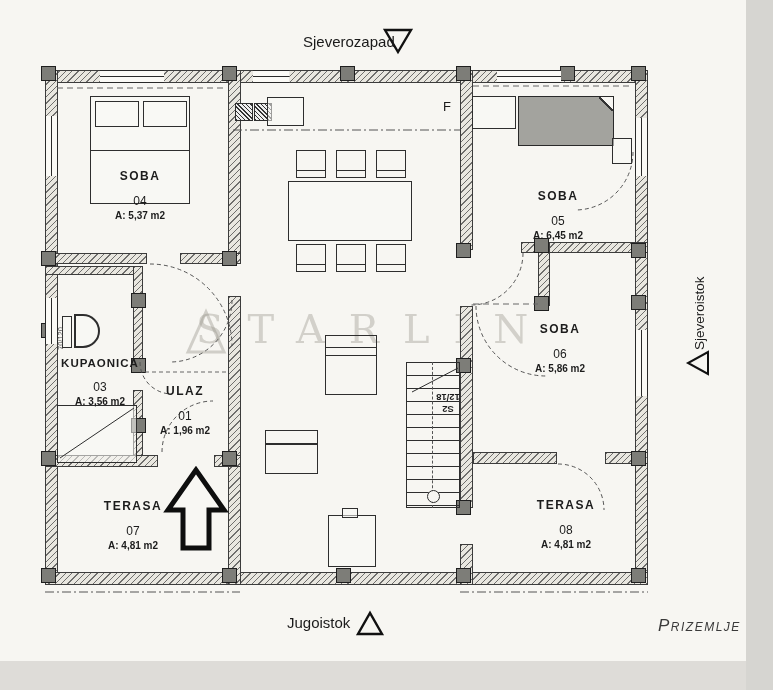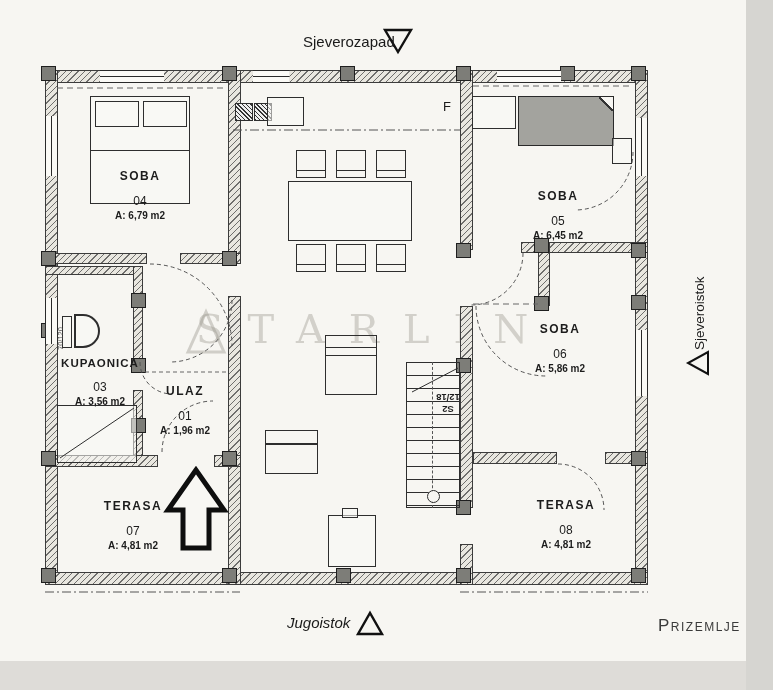--- a/index.html
+++ b/index.html
@@ -23,21 +23,21 @@
   .stairs{position:absolute;box-sizing:border-box;border:1.5px solid #2e2e2e;
           background:repeating-linear-gradient(to bottom, transparent 0 12px, #2e2e2e 12px 13px);}
   .stairmid{position:absolute;border-left:1px dashed #555;}
   .staircircle{position:absolute;width:13px;height:13px;border:1.5px solid #2e2e2e;border-radius:50%;box-sizing:border-box;background:#f7f6f2;}
   .room-label{position:absolute;text-align:center;color:#1c1c1c;line-height:1.15;}
   .rname{font-size:12px;font-weight:bold;letter-spacing:1.5px;}
   .rnum{font-size:12px;margin-top:11px;}
   .rarea{font-size:10px;font-weight:bold;margin-top:1px;}
   .lbl{position:absolute;color:#1c1c1c;}
   .orient{font-size:15px;color:#1a1a1a;}
-  .floorname{font-size:17px;font-variant:small-caps;letter-spacing:1.5px;color:#3a3a3a;}
+  .floorname{font-size:17px;font-variant:small-caps;letter-spacing:1.5px;color:#3a3a3a;font-style:italic;}
   .watermark{position:absolute;font-family:"DejaVu Serif",serif;font-size:40px;letter-spacing:24px;
              color:rgba(150,148,138,0.38);white-space:nowrap;}
   .rot180{transform:rotate(180deg);font-size:9.5px;font-weight:bold;text-align:center;line-height:1.3;}
   svg.overlay{position:absolute;left:0;top:0;pointer-events:none;}
 </style>
 </head>
 <body>
 
 <div class="page">
 
@@ -159,21 +159,21 @@
     <polygon points="196,470 168,510 183,510 183,548 209,548 209,510 224,510" fill="#f8f7f3" stroke="#0e0e0e" stroke-width="5" stroke-linejoin="miter"></polygon>
     <polygon points="385,30 411,30 398,52" fill="none" stroke="#111" stroke-width="2.4"></polygon>
     <polygon points="358,634 382,634 370,613" fill="none" stroke="#111" stroke-width="2.4"></polygon>
     <polygon points="708,352 708,374 688,363" fill="none" stroke="#111" stroke-width="2"></polygon>
     <polygon points="188,352 206,312 224,352" fill="none" stroke="rgba(150,148,138,0.4)" stroke-width="3"></polygon>
   </svg>
 
   <div class="room-label" style="left:84px;top:170px;width:112px;">
     <div class="rname">SOBA</div>
     <div class="rnum">04</div>
-    <div class="rarea">A: 6,79 m2</div>
+    <div class="rarea">A: 5,37 m2</div>
   </div>
   <div class="room-label" style="left:44px;top:357px;width:112px;">
     <div class="rname" style="font-size:11.5px;letter-spacing:1px;">KUPAONICA</div>
     <div class="rnum">03</div>
     <div class="rarea">A: 3,56 m2</div>
   </div>
   <div class="room-label" style="left:502px;top:190px;width:112px;">
     <div class="rname">SOBA</div>
     <div class="rnum">05</div>
     <div class="rarea">A: 6,45 m2</div>
@@ -200,18 +200,18 @@
   </div>
 
   <div class="lbl" style="left:443px;top:99px;font-size:13px;">F</div>
   <div class="lbl rot180" style="left:426px;top:390px;width:44px;">
     <div>S2</div>
     <div>12/18</div>
   </div>
   <div class="lbl" style="left:56px;top:350px;width:38px;transform:rotate(-90deg);transform-origin:0 0;font-size:7.5px;color:#444;">70/120</div>
 
   <div class="lbl orient" style="left:303px;top:33px;">Sjeverozapad</div>
-  <div class="lbl orient" style="left:287px;top:614px;font-style:italic;">Jugoistok</div>
+  <div class="lbl orient" style="left:287px;top:614px;">Jugoistok</div>
   <div class="lbl orient" style="left:692px;top:350px;width:110px;transform:rotate(-90deg);transform-origin:0 0;font-size:13.5px;">Sjeveroistok</div>
 
   <div class="lbl floorname" style="left:658px;top:616px;">Prizemlje</div>
 
 </div>
 
 </body></html>

